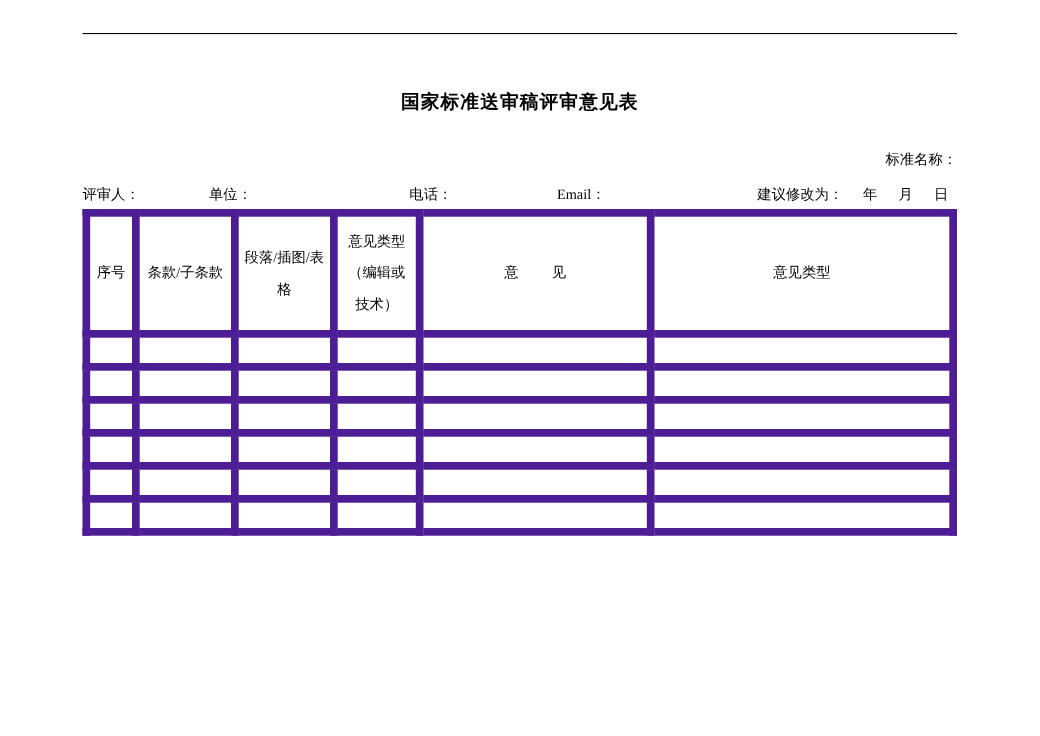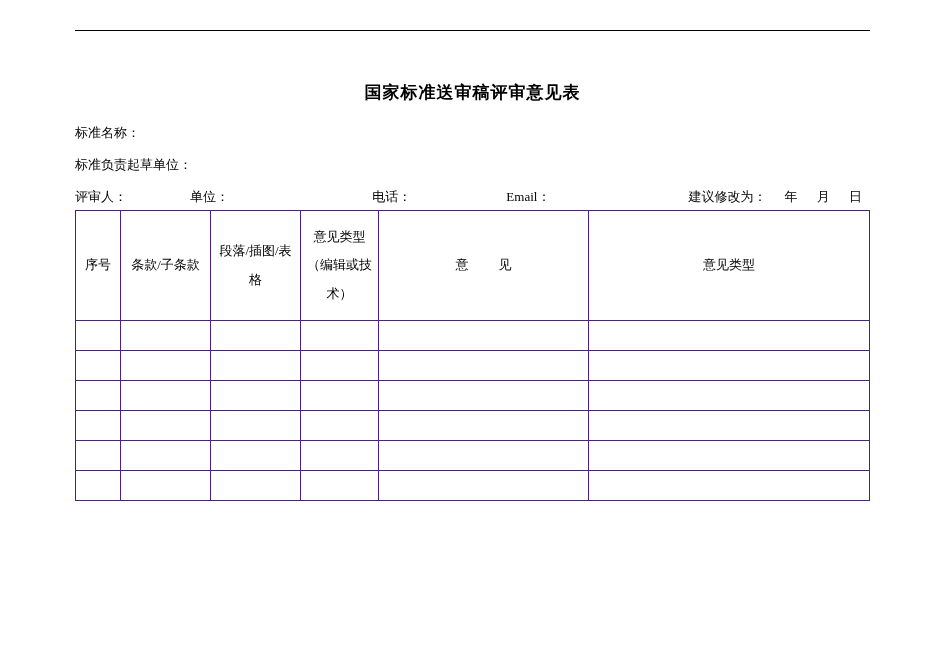--- a/index.html
+++ b/index.html
@@ -21,26 +21,27 @@
     }
     .top-rule {
       border: none;
       border-top: 1.5px solid #000;
       margin-bottom: 50px;
     }
     .title {
       text-align: center;
       font-size: 17px;
       font-weight: bold;
-      margin-bottom: 20px;
+      margin-bottom: 32px;
       letter-spacing: 1px;
     }
     .meta-line {
       font-size: 13px;
       margin-bottom: 14px;
+      text-align: right;
     }
     .reviewer-line {
       font-size: 13px;
       margin-bottom: 4px;
       display: flex;
       flex-wrap: nowrap;
     }
     .reviewer-line .seg {
       white-space: nowrap;
     }
@@ -50,21 +51,21 @@
     .seg-email    { width: 190px; }
     .seg-date-lbl { }
     .seg-date-val { margin-left: 18px; letter-spacing: 8px; }
     table.main {
       border-collapse: collapse;
       width: 100%;
       table-layout: fixed;
     }
     table.main th,
     table.main td {
-      border: 1px solid #4c1d95;
+      border: 7px solid #4c1d95;
       font-weight: normal;
       font-size: 13px;
       text-align: center;
       vertical-align: middle;
       padding: 0 4px;
     }
     table.main th {
       height: 110px;
       line-height: 2.2;
     }
@@ -88,23 +89,20 @@
 <div class="page">
 
   <hr class="top-rule">
 
   <div class="title">国家标准送审稿评审意见表</div>
 
   <div class="meta-line">
     <span>标准名称：</span><span></span>
   </div>
 
-  <div class="meta-line">
-    <span>标准负责起草单位：</span><span></span>
-  </div>
 
   <div class="reviewer-line">
     <span class="seg seg-reviewer">
       <span>评审人：</span><span></span>
     </span>
     <span class="seg seg-unit">
       <span>单位：</span><span></span>
     </span>
     <span class="seg seg-phone">
       <span>电话：</span><span></span>

